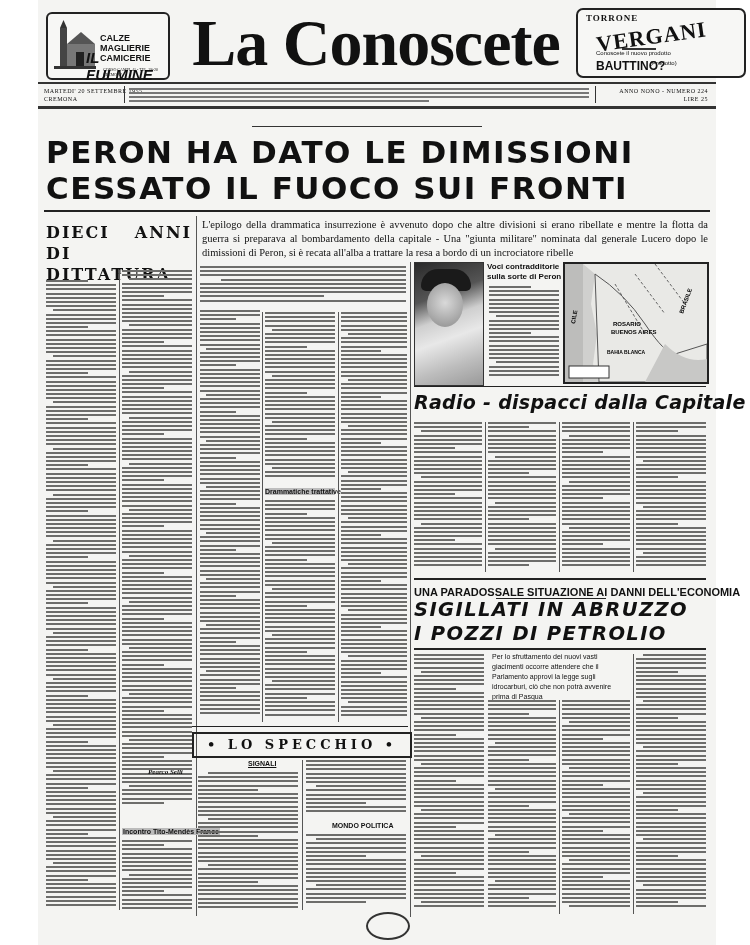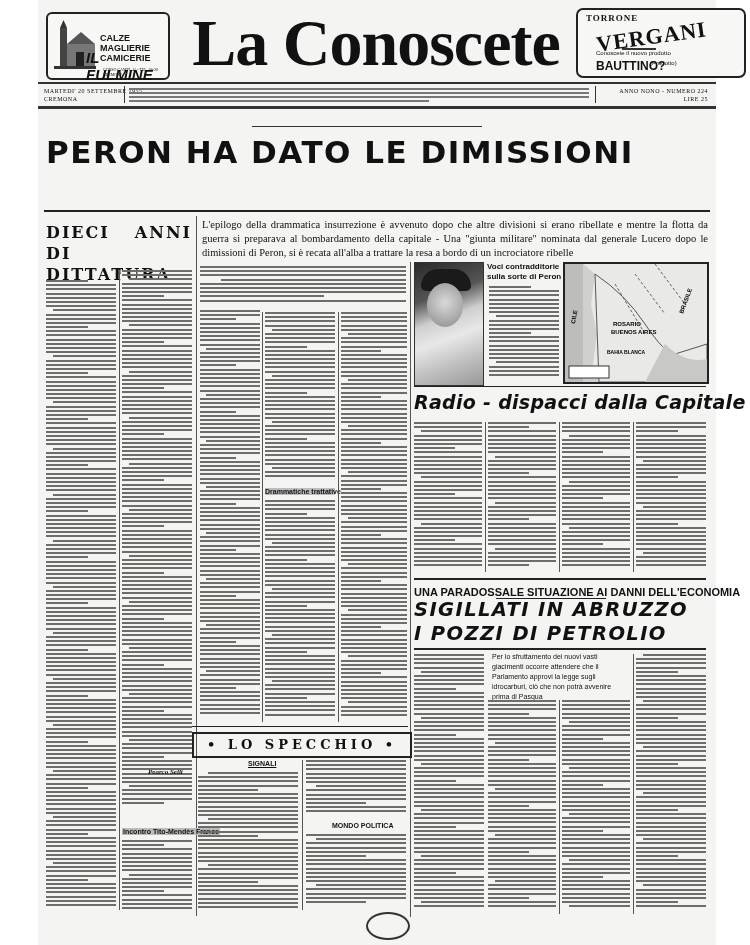--- a/index.html
+++ b/index.html
@@ -94,20 +94,21 @@
       <div class="abs" style="left:4px;top:14px;width:300px;height:2px;background:#777"></div>
     </div>
     <div class="d3">
       <div>ANNO NONO - NUMERO 224</div>
       <div>LIRE 25</div>
     </div>
   </div>
 
   <div class="abs kicker-line"></div>
   <div class="abs headline" style="top:134px">PERON HA DATO LE DIMISSIONI</div>
+  <div class="abs headline" style="top:170px">CESSATO IL FUOCO SUI FRONTI</div>
   <div class="abs rule" style="left:6px;top:210px;width:666px;"></div>
 
   <div class="abs dieci">
     <div style="text-align:justify;text-align-last:justify;">DIECI ANNI</div>
     <div style="text-align:justify;text-align-last:justify;">DI DITTATURA</div>
   </div>
   <div class="abs" style="left:80px;top:266px;font-size:9px;font-weight:bold;">I</div>
   <div class="abs vr" style="left:158px;top:216px;height:700px;"></div>
 
   <div class="abs deck">L'epilogo della drammatica insurrezione è avvenuto dopo che altre divisioni si erano ribellate e mentre la flotta da guerra si preparava al bombardamento della capitale - Una "giunta militare" nominata dal generale Lucero dopo le dimissioni di Peron, si è recata all'alba a trattare la resa a bordo di un incrociatore ribelle</div>

